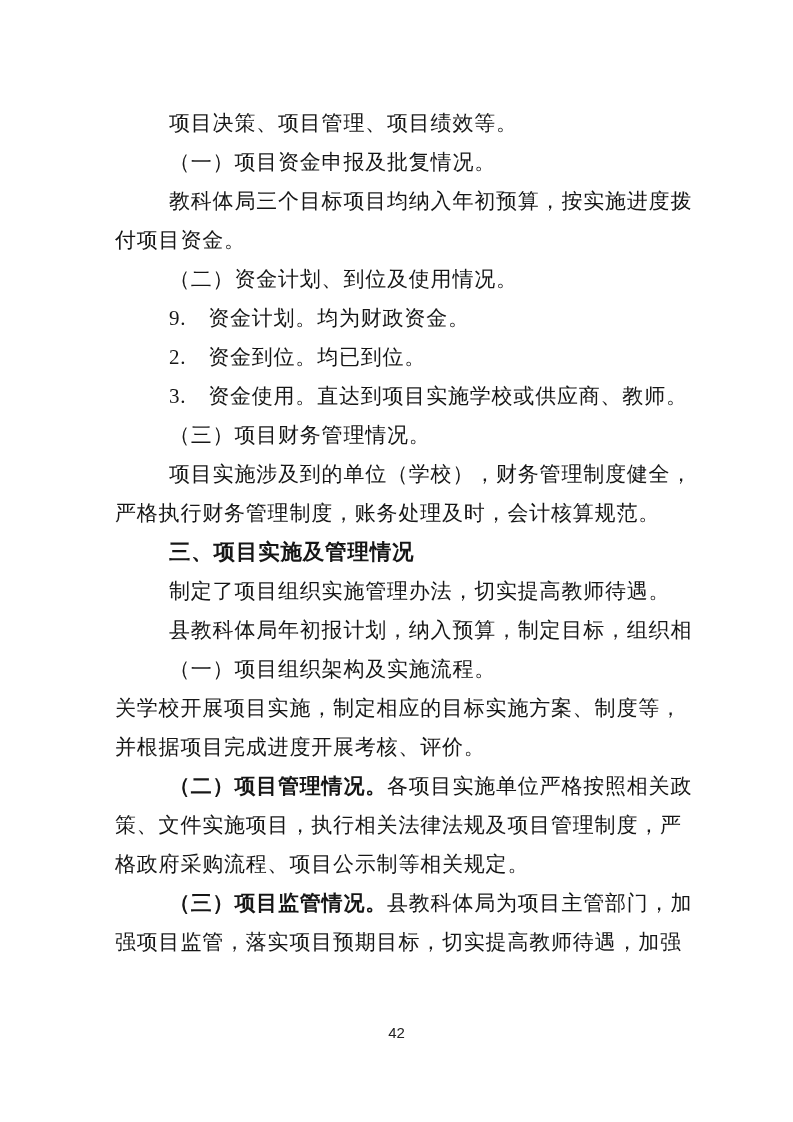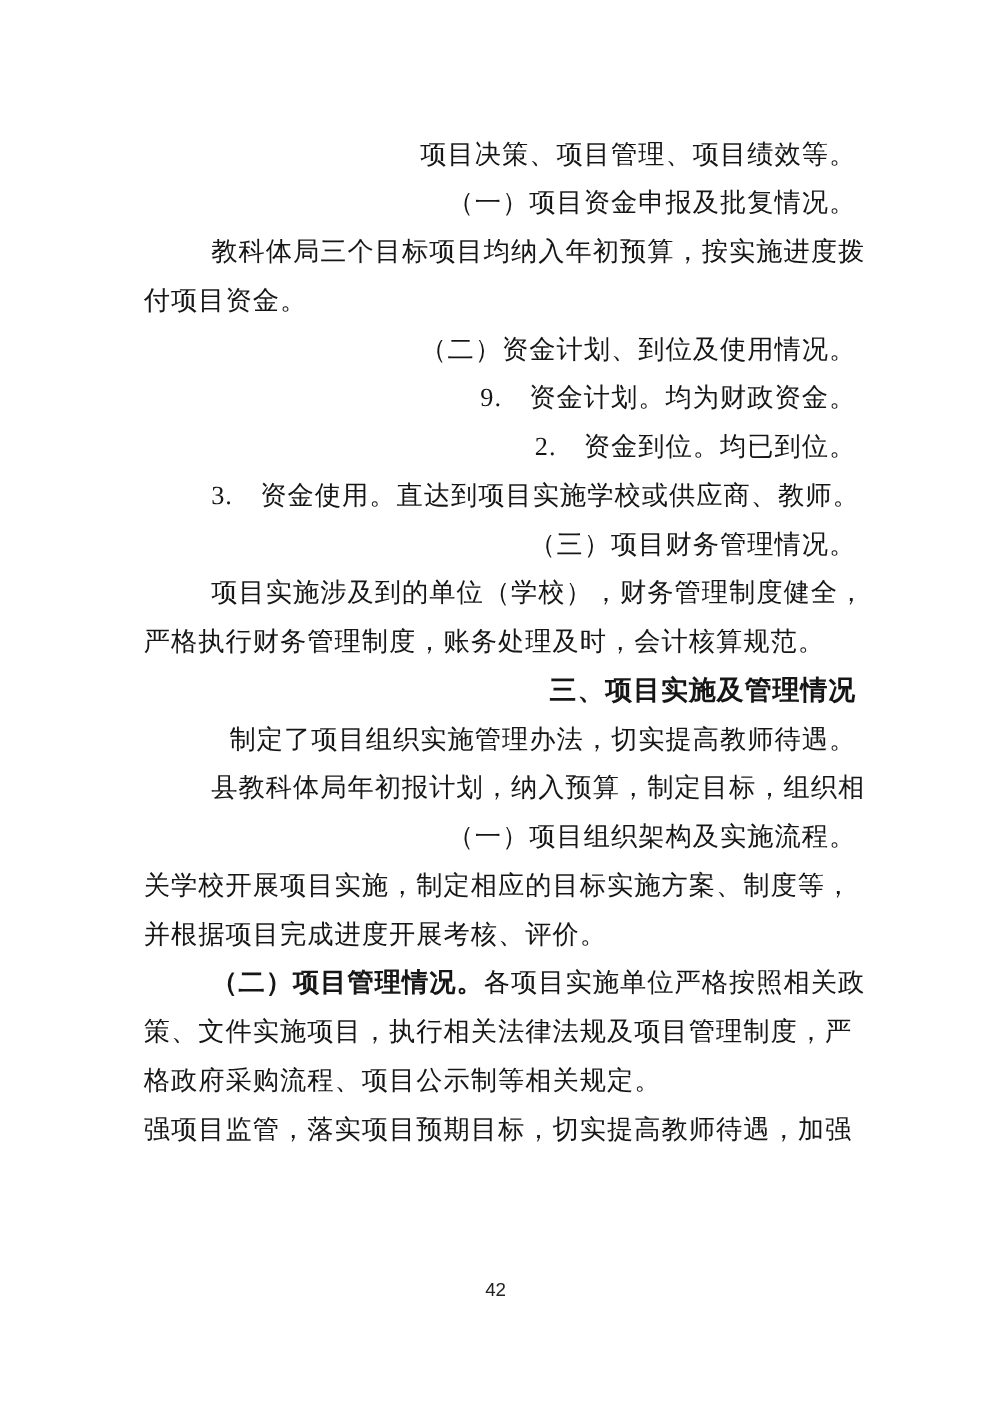--- a/index.html
+++ b/index.html
@@ -23,21 +23,21 @@
     top: 104px;
     width: 570px;
   }
   .line {
     height: 39px;
     line-height: 39px;
     font-size: 21px;
     letter-spacing: 0.8px;
     white-space: nowrap;
   }
-  .indent { padding-left: 54px; text-align: right; }
+  .indent { padding-left: 54px; }
   .h-sans {
     font-family: "Liberation Sans", "DejaVu Sans", sans-serif;
     font-weight: 700;
     font-size: 21.5px;
   }
   .h-kai { font-weight: 400; }
   .lead { font-weight: 700; }
   .pageno {
     position: absolute;
     left: 0;
@@ -90,19 +90,20 @@
     <div class="line"><span>关学校开展项目实施，制定相应的目标实施方案、制度等，</span></div>
 
     <div class="line"><span>并根据项目完成进度开展考核、评价。</span></div>
 
     <div class="line indent"><span class="lead">（二）项目管理情况。</span><span>各项目实施单位严格按照相关政</span></div>
 
     <div class="line"><span>策、文件实施项目，执行相关法律法规及项目管理制度，严</span></div>
 
     <div class="line"><span>格政府采购流程、项目公示制等相关规定。</span></div>
 
+    <div class="line indent"><span class="lead">（三）项目监管情况。</span><span>县教科体局为项目主管部门，加</span></div>
 
     <div class="line"><span>强项目监管，落实项目预期目标，切实提高教师待遇，加强</span></div>
 
   </div>
 
   <div class="pageno">42</div>
 </div>
 
 </body></html>

